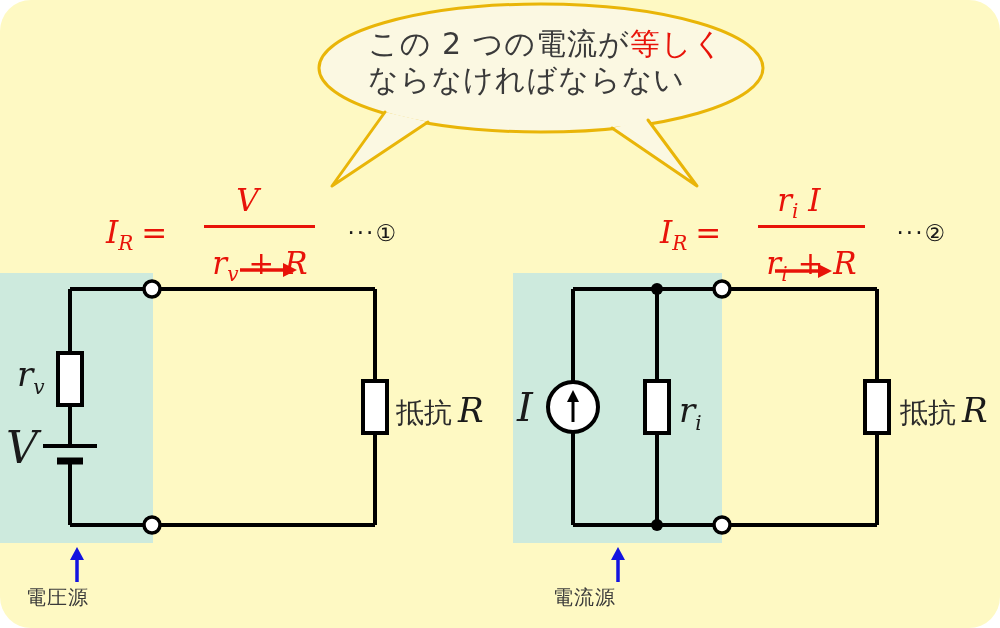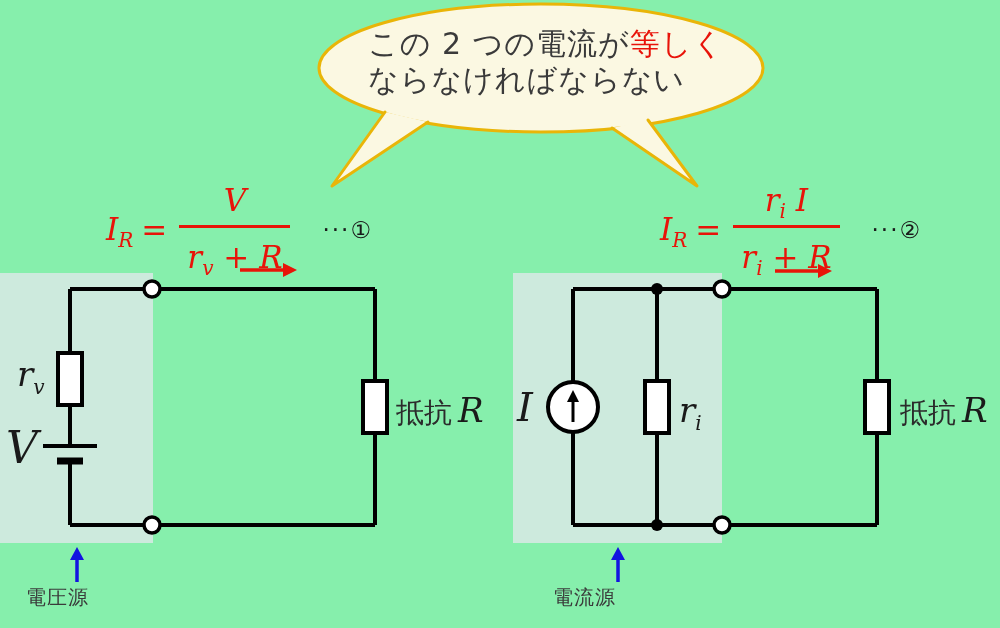--- a/index.html
+++ b/index.html
@@ -1,33 +1,33 @@
 <!DOCTYPE html>
 <html><head>
 <meta charset="utf-8">
 <style>
   html,body{margin:0;padding:0;background:#fff;}
-  #stage{position:relative;width:1000px;height:628px;background:#86efac;overflow:hidden;
-         font-family:"DejaVu Sans",sans-serif;}
+  #stage{position:relative;width:1000px;height:628px;background:#fef9c3;overflow:hidden;
+         font-family:"DejaVu Sans",sans-serif;border-radius:31px;}
   #stage svg{position:absolute;left:0;top:0;}
 
   .txt{position:absolute;white-space:nowrap;}
 
   
   .bubble-text{left:368px;top:26px;font-size:30px;line-height:36px;color:#3a3a3a;
                letter-spacing:1px;}
   .bubble-text .hl{color:#e81309;}
 
   
   .formula{position:absolute;display:flex;align-items:center;color:#e81309;
            font-family:"DejaVu Serif",serif;font-style:italic;font-size:31px;}
   .formula sub, .mathsub{font-size:20px;font-style:italic;line-height:1;}
   .frac{display:inline-flex;flex-direction:column;align-items:center;margin:0 4px;}
   .frac .num{padding:0 6px 4px;}
-  .frac .den{border-top:3px solid #e81309;padding:11px 8px 0;}
+  .frac .den{border-top:3px solid #e81309;padding:17px 8px 0;margin-left:25px;}
   .eq{margin:0 8px;font-style:normal;}
   .tag{font-family:"DejaVu Sans",sans-serif;font-style:normal;font-size:23px;
        color:#1a1a1a;margin-left:28px;letter-spacing:2px;}
 
   .mathvar{font-family:"DejaVu Serif",serif;font-style:italic;color:#1a1a1a;}
   .lbl-rv{left:17px;top:354px;font-size:34px;}
   .lbl-v{left:6px;top:422px;font-size:44px;}
   .lbl-i{left:517px;top:384px;font-size:40px;}
   .lbl-ri{left:679px;top:390px;font-size:34px;}
   .load-label{font-size:28px;color:#2b2b2b;}

